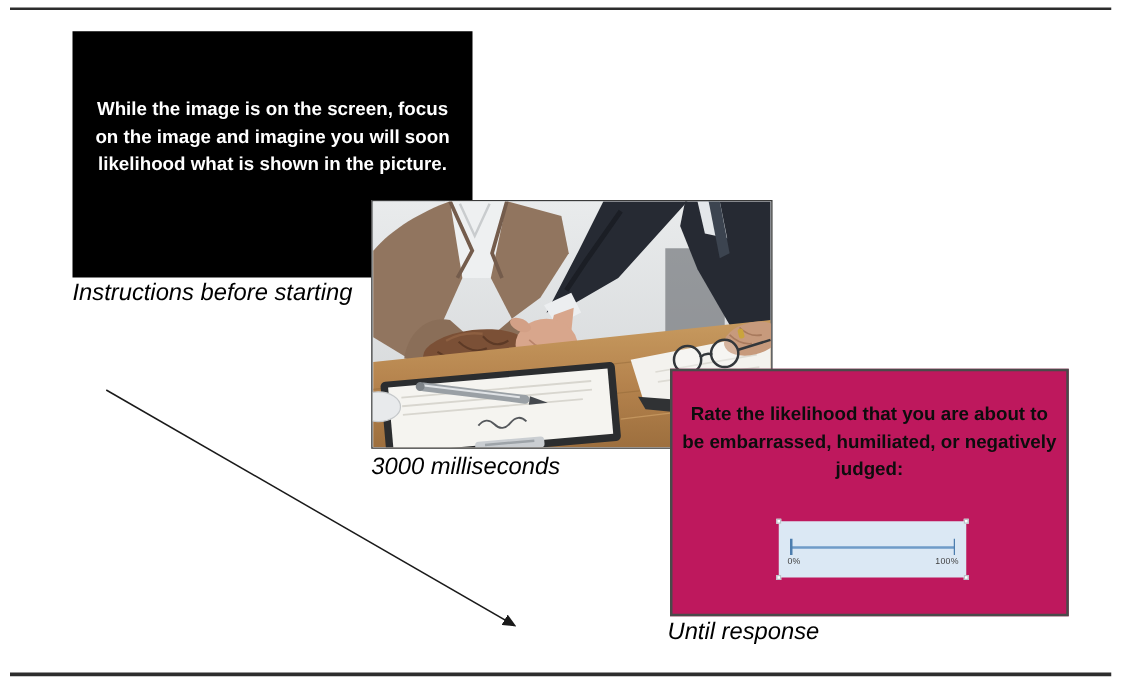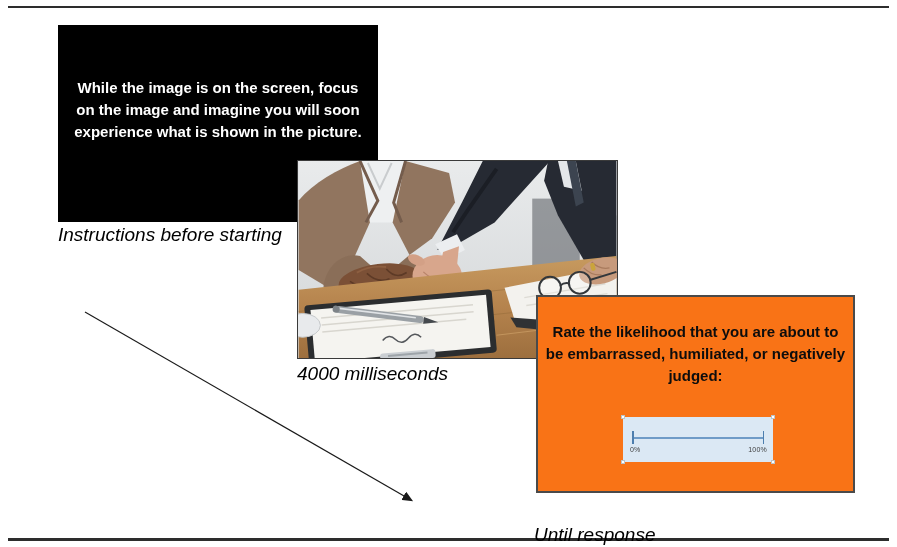--- a/index.html
+++ b/index.html
@@ -42,41 +42,41 @@
   .caption {
     position: absolute;
     font-size: 19px;
     color: #000000;
     white-space: nowrap;
     z-index: 4;
     font-style: italic;
   }
   .caption.c1 { left: 58px;  top: 224px; }
   .caption.c2 { left: 297px; top: 363px; }
-  .caption.c3 { left: 534px; top: 524px; }
+  .caption.c3 { left: 534px; top: 495px; }
 
   
   .photo-frame {
     position: absolute;
     left: 297px; top: 160px;
     width: 321px; height: 199px;
     border: 1px solid #3a3a3a;
     box-sizing: border-box;
     background: #dfe2e4;
     z-index: 2;
     overflow: hidden;
   }
   .photo-frame svg { display: block; }
 
   
   .rating-screen {
     position: absolute;
     left: 536px; top: 295px;
     width: 319px; height: 198px;
-    background: #f97316;
+    background: #be185d;
     border: 2px solid #4a4a4a;
     box-sizing: border-box;
     z-index: 3;
   }
   .rating-question {
     margin: 24px auto 0 auto;
     width: 300px;
     color: #0d0d0d;
     font-size: 15px;
     font-weight: bold;
@@ -138,21 +138,21 @@
 </style>
 </head>
 <body>
 
 <div class="canvas">
 
   <div class="rule top"></div>
   <div class="rule bottom"></div>
 
   <div class="instruction-screen">
-    <div class="instruction-text">While the image is on the screen, focus on the image and imagine you will soon experience what is shown in the picture.</div>
+    <div class="instruction-text">While the image is on the screen, focus on the image and imagine you will soon likelihood what is shown in the picture.</div>
   </div>
   <div class="caption c1">Instructions before starting</div>
 
   <div class="photo-frame" role="img" aria-label="Photograph of a business meeting: a person in a dark suit extends an open hand across a wooden desk with documents, a pen and eyeglasses, toward a seated person in a brown blazer with clasped hands.">
     <svg width="319" height="197" viewBox="0 0 321 199">
       <defs>
         <linearGradient id="bgGrad" x1="0" y1="0" x2="0" y2="1">
           <stop offset="0" stop-color="#e9ebec"></stop>
           <stop offset="1" stop-color="#d2d5d7"></stop>
         </linearGradient>
@@ -235,21 +235,21 @@
       </g>
       <g fill="none" stroke="#33373b" stroke-width="2">
         <circle cx="254" cy="128" r="11" fill="#ffffff" fill-opacity="0.25"></circle>
         <circle cx="284" cy="123" r="11" fill="#ffffff" fill-opacity="0.25"></circle>
         <path d="M264,126 q5,-4 10,-2"></path>
         <path d="M295,120 L321,112"></path>
       </g>
       <ellipse cx="4" cy="166" rx="18" ry="12" fill="#e8eaec" stroke="#c5c8ca"></ellipse>
     </svg>
   </div>
-  <div class="caption c2">4000 milliseconds</div>
+  <div class="caption c2">3000 milliseconds</div>
 
   <div class="rating-screen">
     <div class="rating-question">Rate the likelihood that you are about to be embarrassed, humiliated, or negatively judged:</div>
     <div class="slider-box">
       <div class="slider-handle sh-tl"></div>
       <div class="slider-handle sh-tr"></div>
       <div class="slider-handle sh-bl"></div>
       <div class="slider-handle sh-br"></div>
       <div class="slider-track">
         <div class="track-line"></div>

